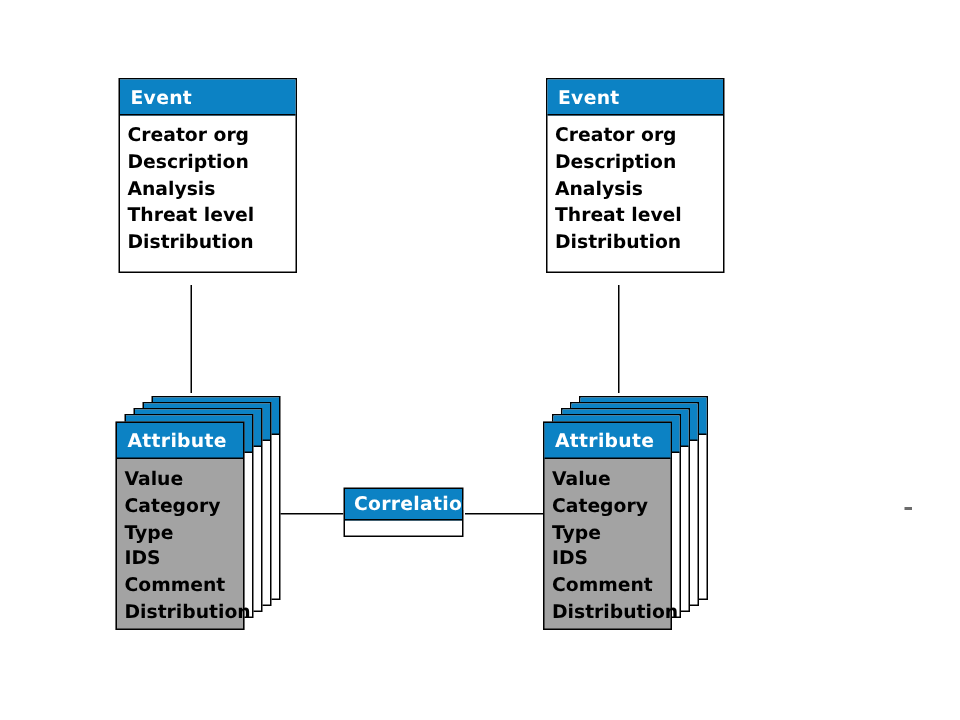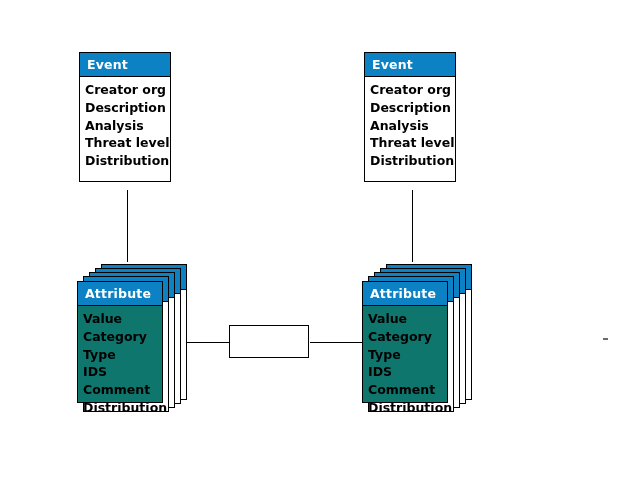--- a/index.html
+++ b/index.html
@@ -45,21 +45,21 @@
   }
   .field {
     font-size: 12.5px;
     line-height: 17.8px;
     color: #000000;
     white-space: nowrap;
   }
 
   
   .event-box {
-    width: 92px;
+    width: 119px;
     height: 130px;
   }
   .event-box .card-header { height: 24px; }
 
   #event-left  { left: 79px;  top: 52px; }
   #event-right { left: 364px; top: 52px; }
 
   
   .stack {
     position: absolute;
@@ -85,23 +85,23 @@
   .stack-layer.l1 { left: 24px; top: 0px;  }
   .stack-layer.l2 { left: 18px; top: 4px;  }
   .stack-layer.l3 { left: 12px; top: 8px;  }
   .stack-layer.l4 { left: 6px;  top: 12px; }
 
   .stack-front {
     position: absolute;
     left: 0px;
     top: 17px;
     width: 86px;
-    height: 122px;
-    border: 1px solid #000000;
-    background: #0f766e;
+    height: 139px;
+    border: 1px solid #000000;
+    background: #a3a3a3;
     box-sizing: border-box;
   }
   .stack-front .card-header { height: 24px; }
 
   #attr-left  { left: 77px;  top: 264px; }
   #attr-right { left: 362px; top: 264px; }
 
   
   #correlation {
     position: absolute;
@@ -211,18 +211,19 @@
         <div class="field">Category</div>
         <div class="field">Type</div>
         <div class="field">IDS</div>
         <div class="field">Comment</div>
         <div class="field">Distribution</div>
       </div>
     </div>
   </div>
 
   <div id="correlation">
+    <div class="card-header">Correlation</div>
     <div class="card-body"></div>
   </div>
 
   <div id="artifact-mark"></div>
 
 </div>
 
 </body></html>

